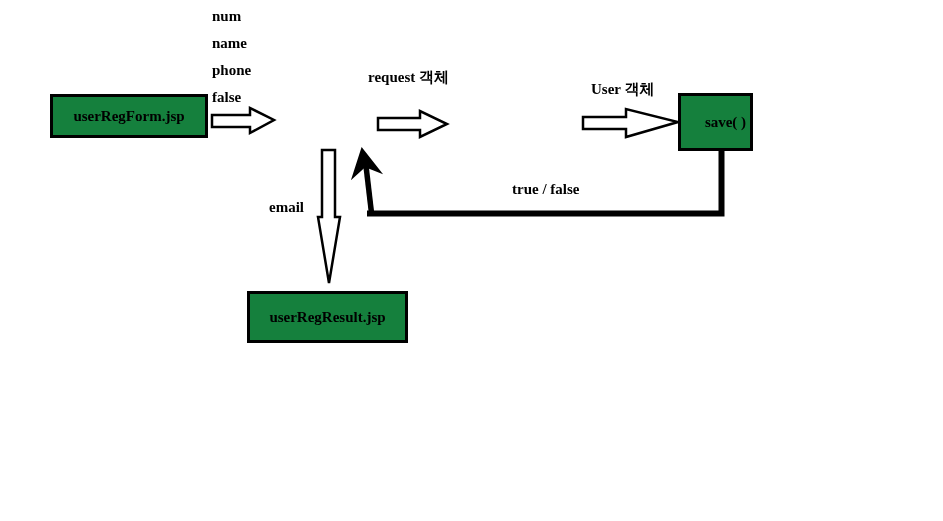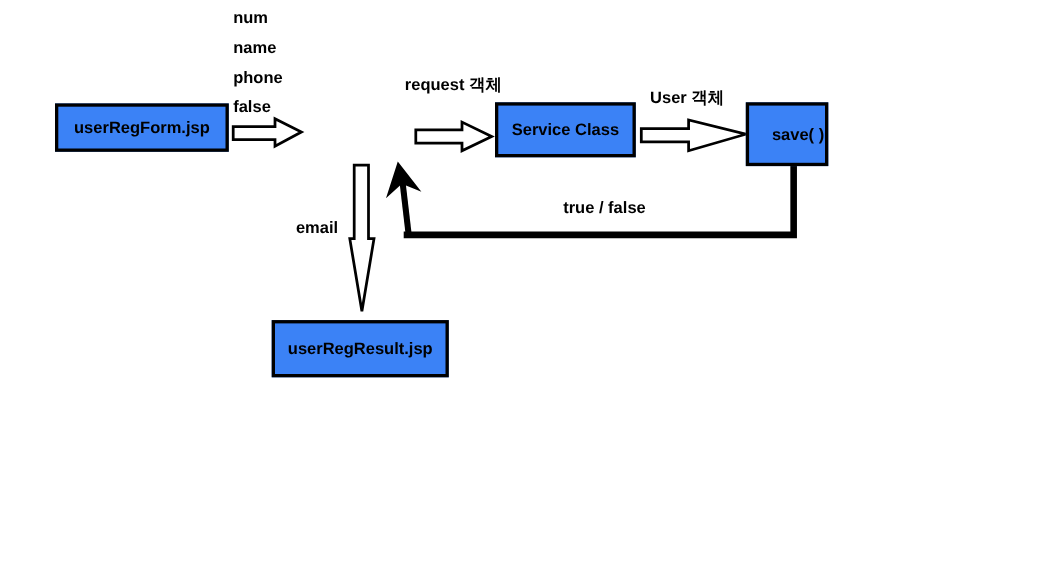--- a/index.html
+++ b/index.html
@@ -5,36 +5,36 @@
   html, body {
     margin: 0;
     padding: 0;
     background: #ffffff;
   }
   .canvas {
     position: relative;
     width: 943px;
     height: 521px;
     background: #ffffff;
-    font-family: Liberation Sans, sans-serif;
+    font-family: Liberation Serif, serif;
     color: #000000;
     overflow: hidden;
   }
   .arrows {
     position: absolute;
     left: 0;
     top: 0;
     width: 943px;
     height: 521px;
   }
   .node {
     position: absolute;
     box-sizing: border-box;
     border: 3px solid #000000;
-    background: #3b82f6;
+    background: #15803d;
     display: flex;
     align-items: center;
     justify-content: center;
     font-weight: bold;
     font-size: 15px;
     white-space: nowrap;
   }
   .node-form   { left: 50px;  top: 94px;  width: 158px; height: 44px; }
   .node-controller { left: 278px; top: 93px;  width: 95px;  height: 52px; }
   .node-service { left: 450px; top: 93px;  width: 128px; height: 50px; }
@@ -83,23 +83,20 @@
   <div class="params">
     <span>num</span>
     <span>name</span>
     <span>phone</span>
     <span>false</span>
   </div>
 
   <div class="node node-form">
     <span>userRegForm.jsp</span>
   </div>
-  <div class="node node-service">
-    <span>Service Class</span>
-  </div>
   <div class="node node-save">
     <span>save( )</span>
   </div>
   <div class="node node-result">
     <span>userRegResult.jsp</span>
   </div>
 
   <span class="edge-label label-request">request 객체</span>
   <span class="edge-label label-user">User 객체</span>
   <span class="edge-label label-saved">email</span>

